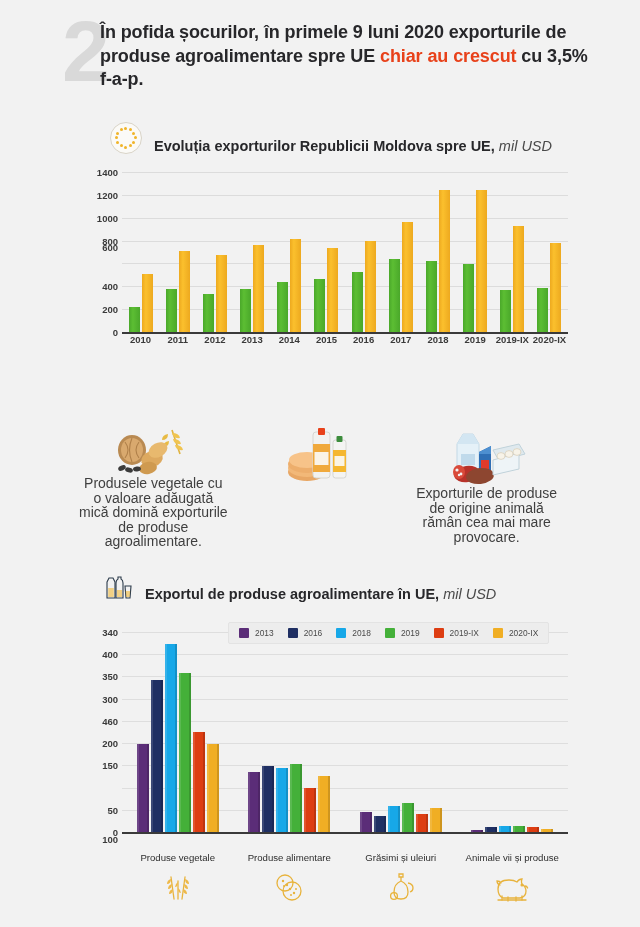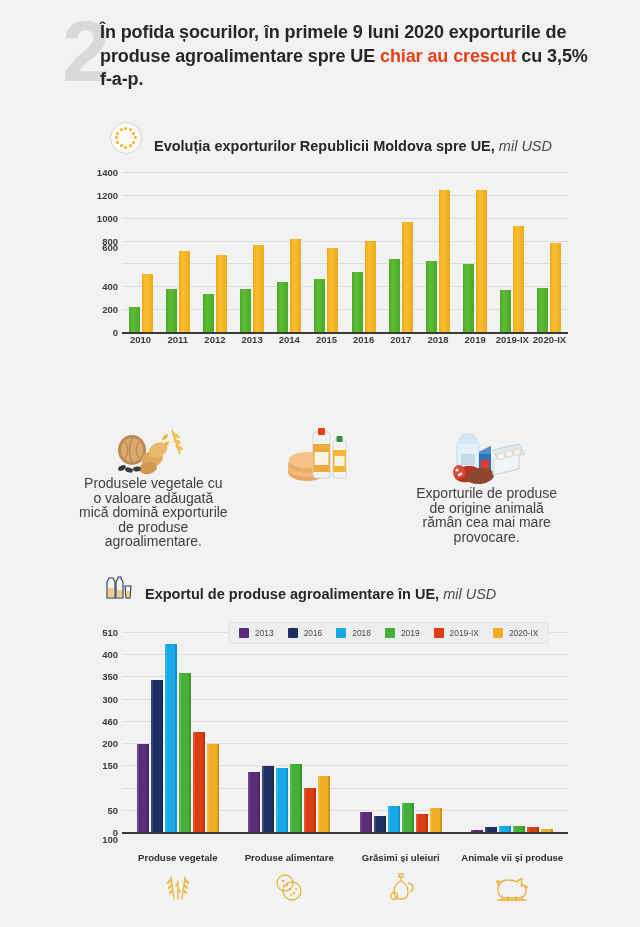--- a/index.html
+++ b/index.html
@@ -82,21 +82,21 @@
   .bar2{width:12px;position:relative;}
 
   .c2-legend{position:absolute;left:228px;top:622px;
     background:#ededed;border:1px solid #e3e3e3;border-radius:2px;
     padding:5px 10px;display:flex;gap:14px;align-items:center;}
   .lg2-sw{width:10px;height:10px;border-radius:1px;}
   .lg2-lb{font-size:8.4px;color:#4a4a4a;white-space:nowrap;}
 
   .c2-cats{position:absolute;left:122px;top:852px;width:446px;display:flex;}
   .cat{flex:1;display:flex;flex-direction:column;align-items:center;gap:4px;}
-  .cat-label{font-size:9.6px;font-weight:bold;color:#2e2e2e;white-space:nowrap;}
+  .cat-label{font-size:9.6px;font-weight:normal;color:#2e2e2e;white-space:nowrap;}
   .cat-icon{height:38px;display:flex;align-items:center;justify-content:center;}
 </style>
 </head>
 <body>
 
 <div class="page">
 
   <div class="header">
     <div class="big-num">2</div>
     <div class="headline">
@@ -310,21 +310,21 @@
     <div class="c2-yaxis" id="c2-yaxis">
         <span style="top: 200px;">0</span>
         <span style="top: 177.778px;">50</span>
         <span style="top: 159px; margin-top: 48px;">100</span>
         <span style="top: 133.333px;">150</span>
         <span style="top: 111.111px;">200</span>
         <span style="top: 88.8889px;">460</span>
         <span style="top: 66.6667px;">300</span>
         <span style="top: 44.4444px;">350</span>
         <span style="top: 22.2222px;">400</span>
-        <span style="top: 0px;">510</span>
+        <span style="top: 0px;">340</span>
       </div>
     <div class="c2-plot">
       <div class="c2-grid" id="c2-grid">
           <div class="gl" style="top: 177.778px;"></div>
           <div class="gl" style="top: 155.556px;"></div>
           <div class="gl" style="top: 133.333px;"></div>
           <div class="gl" style="top: 111.111px;"></div>
           <div class="gl" style="top: 88.8889px;"></div>
           <div class="gl" style="top: 66.6667px;"></div>
           <div class="gl" style="top: 44.4444px;"></div>

